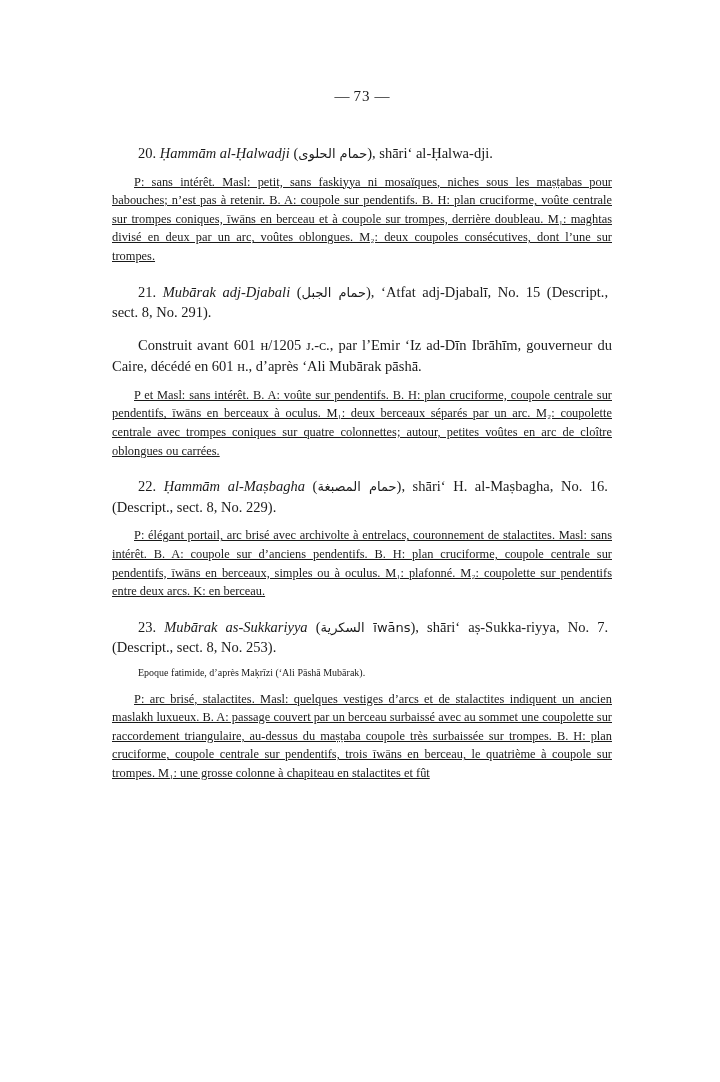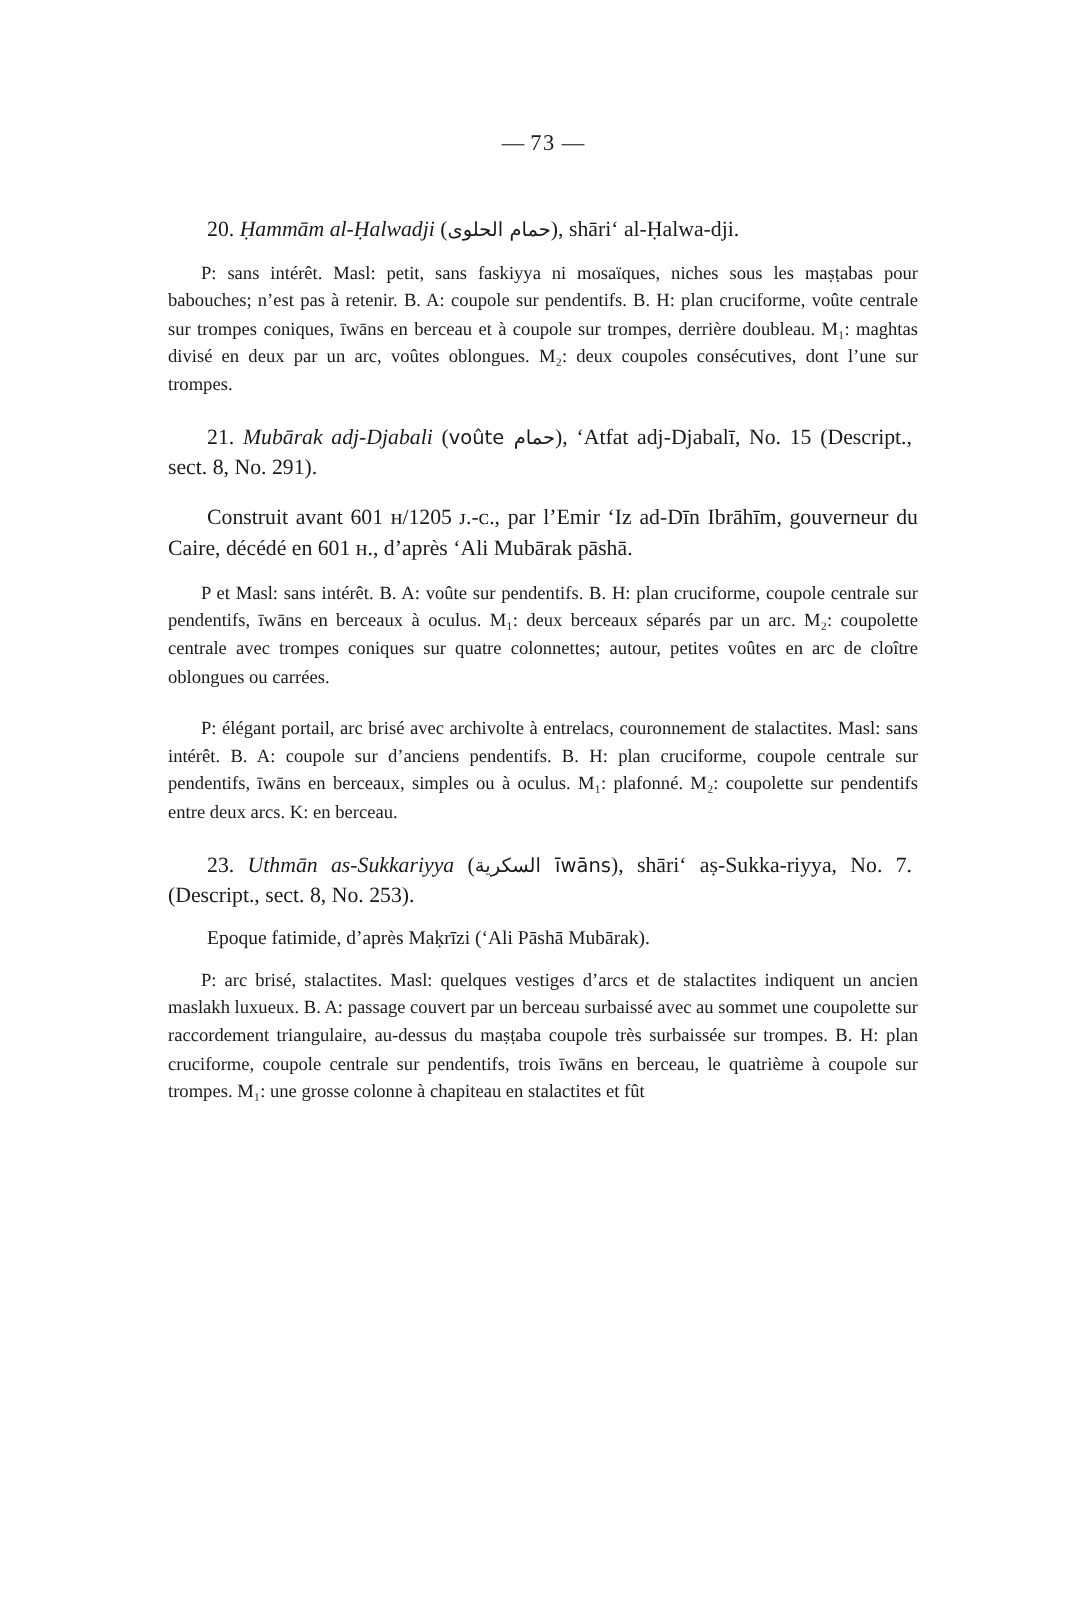--- a/index.html
+++ b/index.html
@@ -46,32 +46,33 @@
     font-weight: normal;
   }
   .body-note {
     font-size: 14.5px;
     line-height: 1.45;
     text-indent: 26px;
     text-align: justify;
     margin: 12px 0 8px 0;
   }
   .epoque {
-    font-size: 13px;
+    font-size: 10px;
     line-height: 1.45;
     text-indent: 26px;
     text-align: justify;
     margin: 8px 0 8px 0;
   }
   .small {
     font-size: 12.4px;
     line-height: 1.5;
     text-align: justify;
     text-indent: 22px;
     margin: 9px 0 16px 0;
+    text-decoration: underline;
   }
   .it { font-style: italic; }
   .ar {
     font-family: "DejaVu Sans", sans-serif;
     font-size: 13px;
     direction: rtl;
     unicode-bidi: isolate;
   }
 </style>
 </head>
@@ -89,33 +90,38 @@
       <span class="it">Ḥammām al-Ḥalwadji</span>
       (<span class="ar">حمام الحلوى</span>)<span>, shāri‘ al-Ḥalwa-dji.</span>
     </p>
     <p class="small">P: sans intérêt. Masl: petit, sans faskiyya ni mosaïques, niches sous les maṣṭabas pour babouches; n’est pas à retenir. B. A: coupole sur pendentifs. B. H: plan cruciforme, voûte centrale sur trompes coniques, īwāns en berceau et à coupole sur trompes, derrière doubleau. M₁: maghtas divisé en deux par un arc, voûtes oblongues. M₂: deux coupoles consécutives, dont l’une sur trompes.</p>
   </div>
 
   <div class="entry">
     <p class="head">
       <span class="num">21.</span>
       <span class="it">Mubārak adj-Djabali</span>
-      (<span class="ar">حمام voûte</span>)<span>, ‘Atfat adj-Djabalī, No. 15 (Descript., sect. 8, No. 291).</span>
+      (<span class="ar">حمام الجبل</span>)<span>, ‘Atfat adj-Djabalī, No. 15 (Descript., sect. 8, No. 291).</span>
     </p>
     <p class="body-note">Construit avant 601 ʜ/1205 ᴊ.-ᴄ., par l’Emir ‘Iz ad-Dīn Ibrāhīm, gouverneur du Caire, décédé en 601 ʜ., d’après ‘Ali Mubārak pāshā.</p>
     <p class="small">P et Masl: sans intérêt. B. A: voûte sur pendentifs. B. H: plan cruciforme, coupole centrale sur pendentifs, īwāns en berceaux à oculus. M₁: deux berceaux séparés par un arc. M₂: coupolette centrale avec trompes coniques sur quatre colonnettes; autour, petites voûtes en arc de cloître oblongues ou carrées.</p>
   </div>
 
   <div class="entry">
+    <p class="head">
+      <span class="num">22.</span>
+      <span class="it">Ḥammām al-Maṣbagha</span>
+      (<span class="ar">حمام المصبغة</span>)<span>, shāri‘ H. al-Maṣbagha, No. 16. (Descript., sect. 8, No. 229).</span>
+    </p>
     <p class="small">P: élégant portail, arc brisé avec archivolte à entrelacs, couronnement de stalactites. Masl: sans intérêt. B. A: coupole sur d’anciens pendentifs. B. H: plan cruciforme, coupole centrale sur pendentifs, īwāns en berceaux, simples ou à oculus. M₁: plafonné. M₂: coupolette sur pendentifs entre deux arcs. K: en berceau.</p>
   </div>
 
   <div class="entry">
     <p class="head">
       <span class="num">23.</span>
-      <span class="it">Uthmān as-Sukkariyya</span>
+      <span class="it">Mubārak as-Sukkariyya</span>
       (<span class="ar">īwāns السكرية</span>)<span>, shāri‘ aṣ-Sukka-riyya, No. 7. (Descript., sect. 8, No. 253).</span>
     </p>
     <p class="epoque">Epoque fatimide, d’après Maḳrīzi (‘Ali Pāshā Mubārak).</p>
     <p class="small">P: arc brisé, stalactites. Masl: quelques vestiges d’arcs et de stalactites indiquent un ancien maslakh luxueux. B. A: passage couvert par un berceau surbaissé avec au sommet une coupolette sur raccordement triangulaire, au-dessus du maṣṭaba coupole très surbaissée sur trompes. B. H: plan cruciforme, coupole centrale sur pendentifs, trois īwāns en berceau, le quatrième à coupole sur trompes. M₁: une grosse colonne à chapiteau en stalactites et fût</p>
   </div>
 
 </div>
 
 </body></html>

